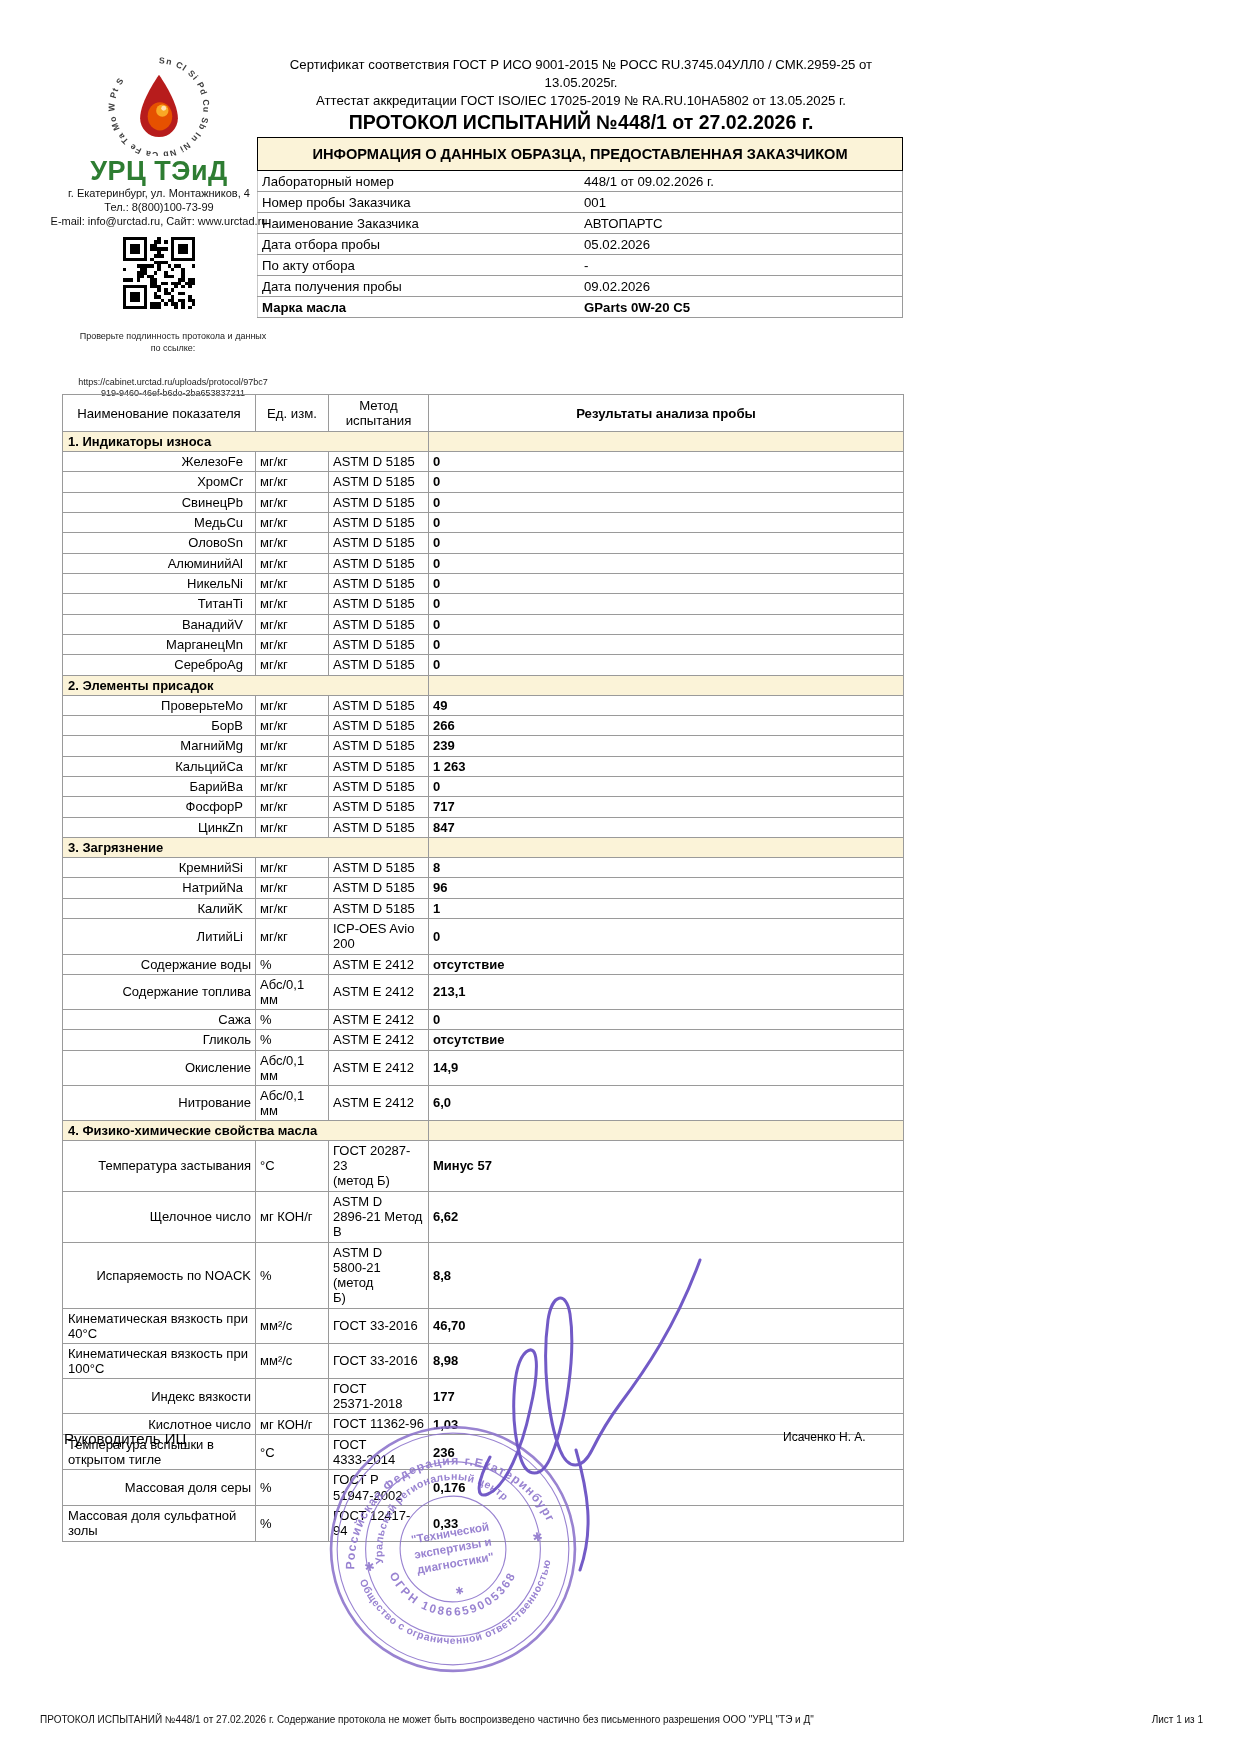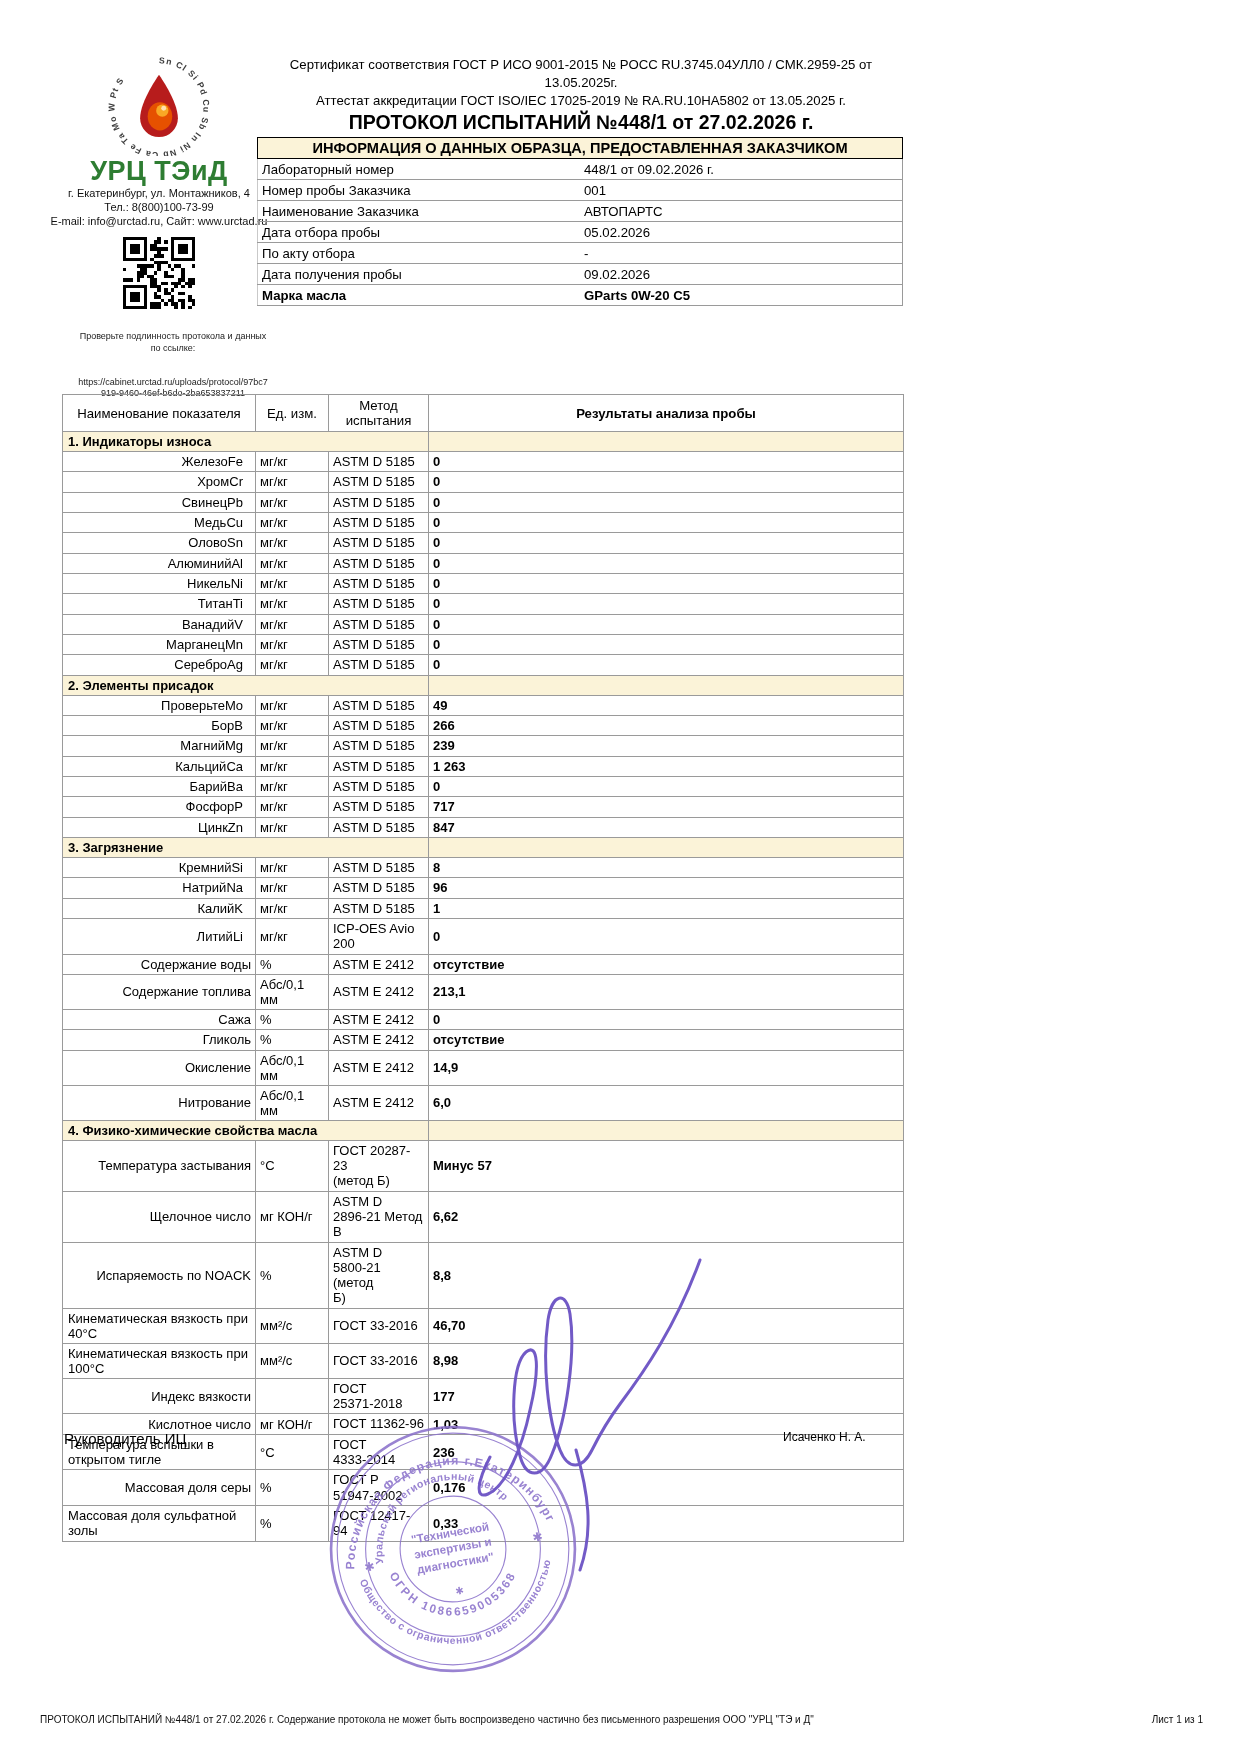--- a/index.html
+++ b/index.html
@@ -15,21 +15,21 @@
   .verify{font-size:9px;line-height:1.3;margin-top:22px;color:#222;margin-left:28px;}
   .url{word-break:break-all;color:#222;}
 
   
   .cert{position:absolute;left:255px;top:50px;width:652px;text-align:center;font-size:13.2px;line-height:1.35;margin-top:6px;}
   .title{position:absolute;left:255px;top:111px;width:652px;text-align:center;font-size:19.5px;font-weight:bold;}
 
   table{border-collapse:collapse;}
   
   .info{position:absolute;left:257px;top:137px;width:646px;font-size:13.2px;table-layout:fixed;}
-  .info .sec-head{background:#FBF3D8;border:1px solid #000;font-size:14.6px;font-weight:bold;text-align:center;padding:2px;}
+  .info .sec-head{background:#FBF3D8;border:1px solid #000;font-size:14.6px;font-weight:bold;text-align:center;padding:8px;}
   .info td{border-bottom:1px solid #9a9a9a;padding:2.5px 4px;vertical-align:top;}
   .info td:first-child{border-left:1px solid #c9c9c9;}
   .info td:last-child{border-right:1px solid #9a9a9a;}
   .info .il{width:188px;}
   .info .b{font-weight:bold;}
   .info .iv{white-space:pre-line;}
 
   
   .res{position:absolute;left:62px;top:394px;width:841px;font-size:13px;table-layout:fixed;}
   .res th,.res td{border:1px solid #9a9a9a;vertical-align:middle;padding:2px 4px;text-align:left;}

